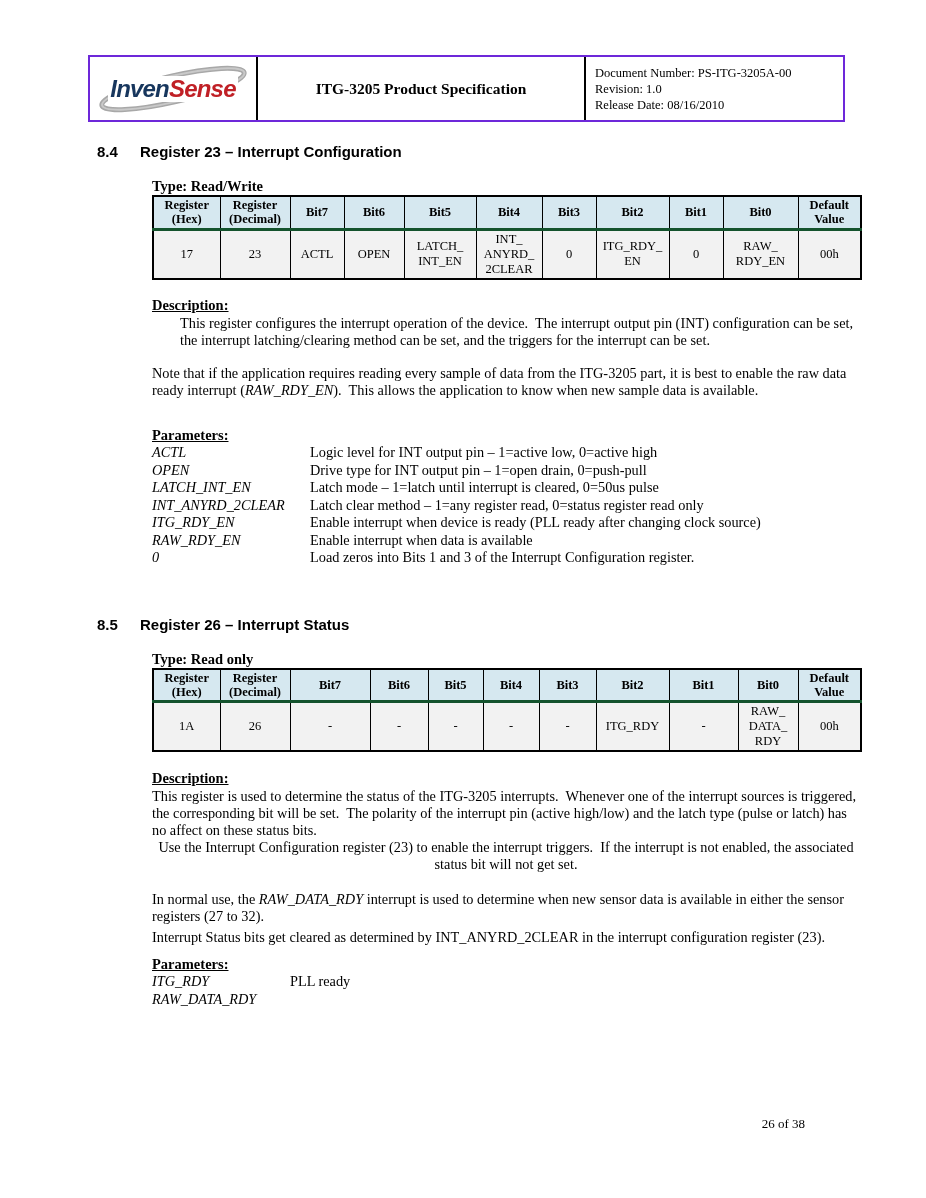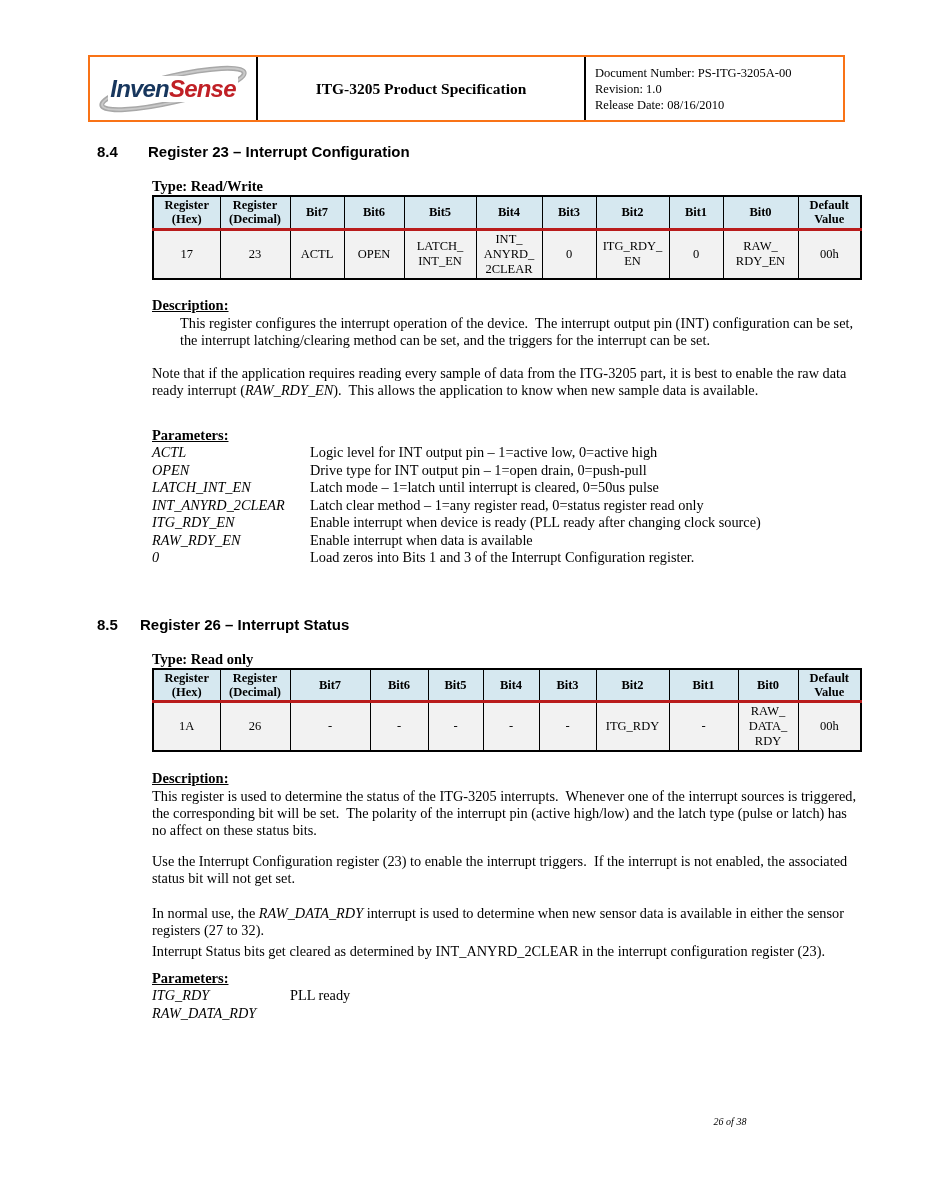--- a/index.html
+++ b/index.html
@@ -5,83 +5,83 @@
   html,body{margin:0;padding:0;}
   body{
     width:926px;height:1198px;background:#ffffff;
     font-family:"Liberation Serif", serif;color:#000;
     position:relative;overflow:hidden;
   }
   .page{position:absolute;inset:0;background:#fff;}
 
   
   .hdr-box{position:absolute;left:88px;top:55px;width:753px;height:63px;
-    border:2px solid #f97316;display:flex;background:#fff;}
+    border:2px solid #6d28d9;display:flex;background:#fff;}
   .hdr-logo{width:166px;border-right:2px solid #000;position:relative;
     display:flex;align-items:center;justify-content:center;overflow:hidden;}
   .hdr-logo svg{position:absolute;left:3px;top:4px;}
   .logo-text{position:relative;font-family:"Liberation Sans", sans-serif;
     font-style:italic;font-weight:bold;font-size:24px;letter-spacing:-0.8px;
     background:#fff;padding:0 2px;line-height:26px;}
   .logo-navy{color:var(--logo-navy);}
   .logo-red{color:var(--logo-red);}
   .hdr-title{flex:1;border-right:2px solid #000;display:flex;align-items:center;
     justify-content:center;font-weight:bold;font-size:15.5px;}
   .hdr-doc{width:248px;padding:4px 0 4px 9px;font-size:12.5px;line-height:16px;
     display:flex;flex-direction:column;justify-content:center;}
 
   
   .sec-head{position:absolute;left:97px;display:flex;
     font-family:"Liberation Sans", sans-serif;font-weight:bold;font-size:15px;}
   .sec-num{width:43px;flex-shrink:0;}
-  .sec84{top:143px;gap:8px;}
+  .sec84{top:143px;}
   .sec85{top:616px;}
 
   
   .content{position:absolute;left:152px;width:708px;}
   .c84{top:178px;}
   .c85{top:651px;}
 
   .type-label{font-weight:bold;font-size:14.5px;line-height:17px;height:17px;}
 
   
   table.regtbl{border-collapse:collapse;table-layout:fixed;width:708px;
     border:2px solid #000;}
   .regtbl th,.regtbl td{border:1px solid #000;text-align:center;
     vertical-align:middle;white-space:pre-line;padding:1px;overflow:hidden;}
   .regtbl th{background:var(--thbg);font-weight:bold;font-size:12.5px;line-height:14px;}
   .regtbl td{background:#f2f2f2;font-size:12.5px;line-height:15px;}
-  .regtbl thead tr{border-bottom:3px solid #b91c1c;}
+  .regtbl thead tr{border-bottom:3px solid #14532d;}
   .t1 thead tr{height:33px;} .t1 tbody tr{height:50px;}
   .t2 thead tr{height:30px;} .t2 tbody tr{height:44px;}
 
   
   .dhead{font-weight:bold;text-decoration:underline;font-size:14.5px;line-height:17px;}
   .para{font-size:14.3px;line-height:17px;white-space:pre-wrap;margin:0;}
   .just{text-align:justify;}
   .it{font-style:italic;}
   .prow{display:flex;font-size:14.3px;line-height:17.5px;}
   .pname{font-style:italic;flex-shrink:0;}
   .c84 .pname{width:158px;}
   .c85 .pname{width:138px;}
   .pdesc{flex:1;}
 
   .m-desc84{margin-top:17px;}
   .m-p1-84{margin-top:1px;margin-left:28px;}
   .m-p2-84{margin-top:16px;}
   .m-params84{margin-top:28px;}
   .m-desc85{margin-top:18px;}
   .m-p1-85{margin-top:1px;}
-  .m-p2-85{margin-top:14px;}
+  .m-p2-85{margin-top:0;text-align:center;}
   .m-p3-85{margin-top:18px;}
   .m-p4-85{margin-top:4px;}
   .m-params85{margin-top:10px;}
 
-  .footer{position:absolute;left:655px;top:1116px;width:150px;text-align:center;
-    font-size:10px;font-style:italic;}
+  .footer{position:absolute;left:655px;top:1116px;width:150px;text-align:right;
+    font-size:13px;}
 </style>
 </head>
 <body>
 
 <div class="page">
 
   <div class="hdr-box">
     <div class="hdr-logo">
       <svg width="160" height="56" viewBox="0 0 160 56">
         <ellipse cx="80" cy="28" rx="73" ry="13" fill="none" stroke="#a8a8a8" stroke-width="5" transform="rotate(-13 80 28)"></ellipse>

